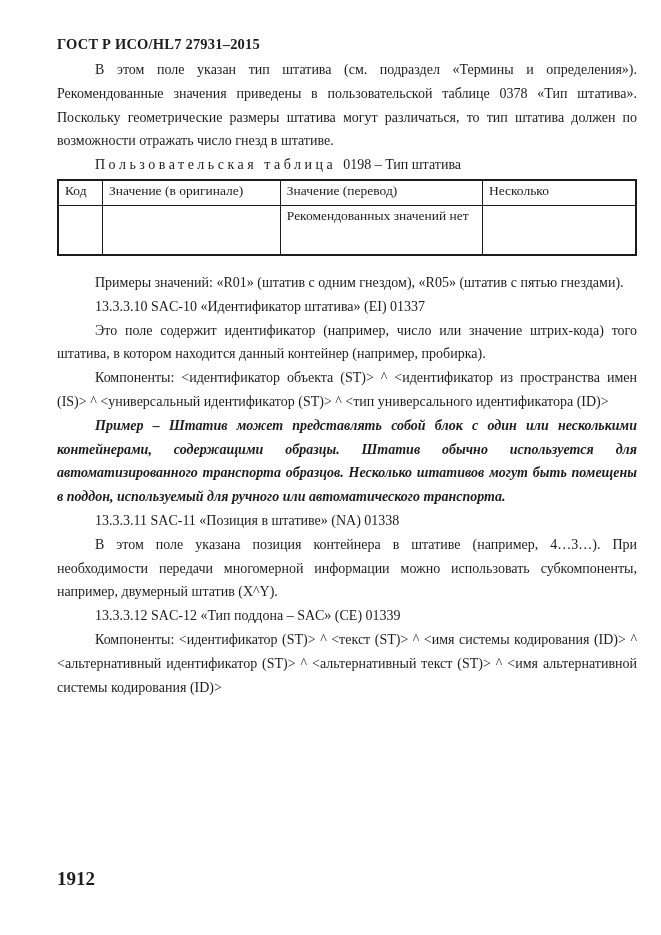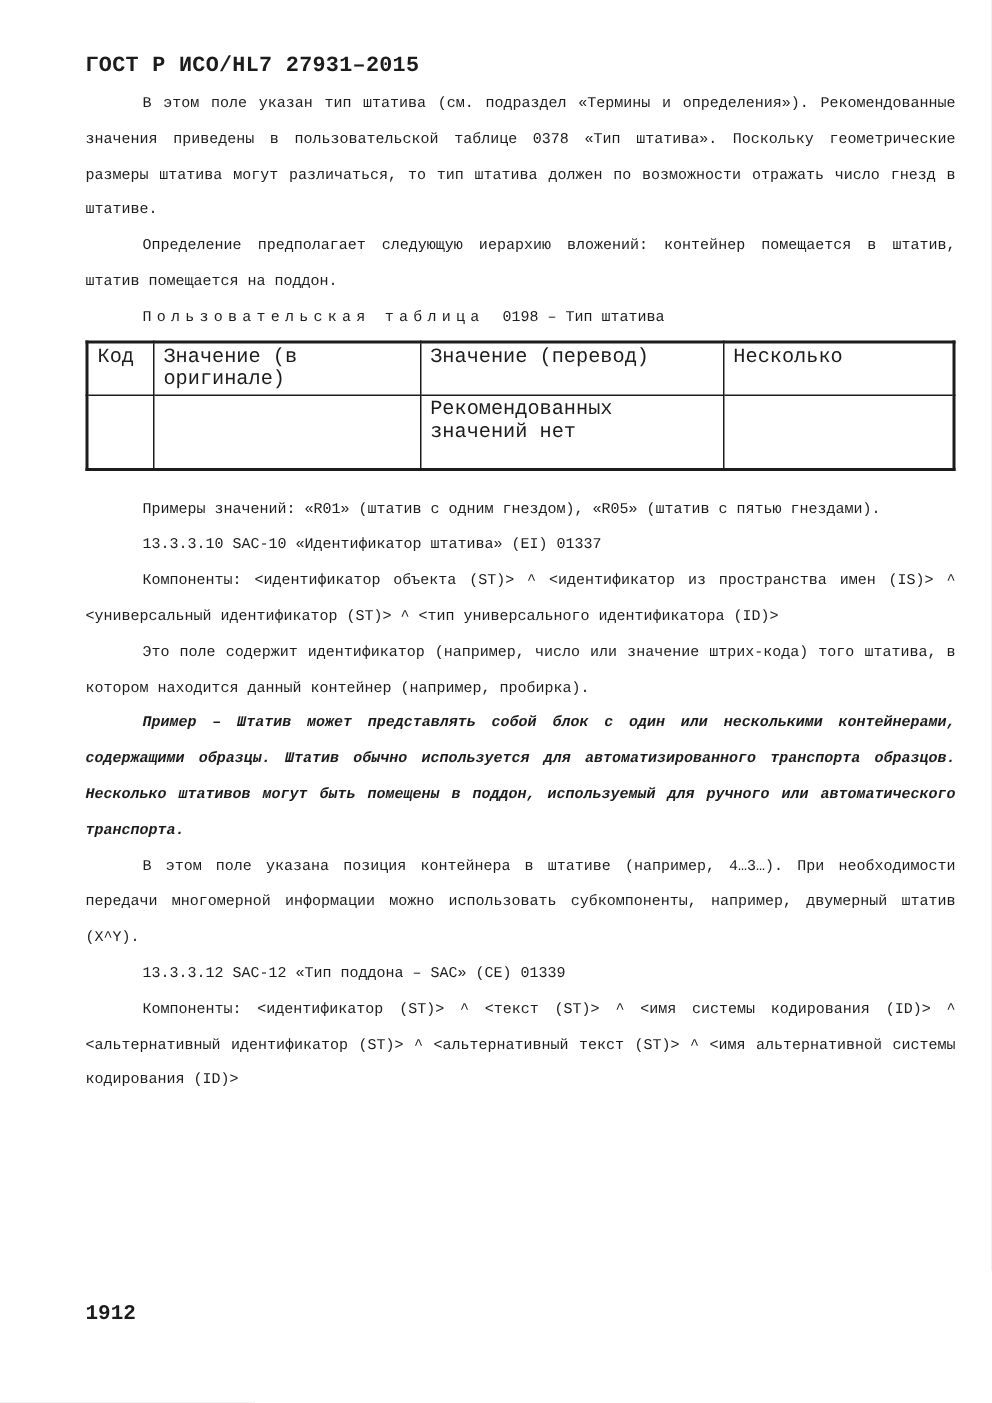--- a/index.html
+++ b/index.html
@@ -2,41 +2,41 @@
 <html><head>
 <meta charset="utf-8">
 <style>
   html, body { margin: 0; padding: 0; background: #e8e8e8; }
   .page {
     position: relative;
     width: 661px;
     height: 935px;
     margin: 0 auto;
     background: #ffffff;
-    font-family: Liberation Mono, monospace;
+    font-family: Liberation Serif, serif;
     color: #1c1c1c;
     overflow: hidden;
   }
   .doc-header {
     position: absolute;
     left: 57px;
     top: 36px;
     font-size: 14.5px;
     font-weight: bold;
     letter-spacing: 0.2px;
   }
   .content {
     position: absolute;
     left: 57px;
     top: 58px;
     width: 580px;
   }
   .content p {
     margin: 0;
-    font-size: 10px;
+    font-size: 14px;
     line-height: 23.8px;
     text-align: justify;
     text-indent: 38px;
   }
   p.example {
     font-weight: bold;
     font-style: italic;
   }
   .table-caption {
     margin: 0;
@@ -66,35 +66,34 @@
   table.user-table tbody td { height: 44px; }
   td.cell-justify { text-align: justify; margin-left: 45px; }
   .col-code { width: 44px; }
   .col-orig { width: 176px; }
   .col-trans { width: 200px; }
   .col-descr { width: 152px; }
   .page-number {
     position: absolute;
     left: 57px;
     top: 868px;
-    font-size: 14px;
+    font-size: 19px;
     font-weight: bold;
   }
 </style>
 </head>
 <body>
 
 <div class="page">
 
   <div class="doc-header">ГОСТ Р ИСО/HL7 27931–2015</div>
 
   <div class="content">
 
     <p>В этом поле указан тип штатива (см. подраздел «Термины и определения»). Рекомендованные значения приведены в пользовательской таблице 0378 «Тип штатива». Поскольку геометрические размеры штатива могут различаться, то тип штатива должен по возможности отражать число гнезд в штативе.</p>
-    <p>Определение предполагает следующую иерархию вложений: контейнер помещается в штатив, штатив помещается на поддон.</p>
 
     <p class="table-caption"><span class="spaced">Пользовательская таблица</span>&nbsp; <span>0198 – Тип штатива</span></p>
 
     <table class="user-table">
       <colgroup>
         <col class="col-code">
         <col class="col-orig">
         <col class="col-trans">
         <col class="col-descr">
       </colgroup>
@@ -111,23 +110,24 @@
           <td></td>
           <td></td>
           <td class="cell-justify">Рекомендованных значений нет</td>
           <td></td>
         </tr>
       </tbody>
     </table>
 
     <p>Примеры значений: «R01» (штатив с одним гнездом), «R05» (штатив с пятью гнездами).</p>
     <p>13.3.3.10 SAC-10 «Идентификатор штатива» (EI) 01337</p>
+    <p>Это поле содержит идентификатор (например, число или значение штрих-кода) того штатива, в котором находится данный контейнер (например, пробирка).</p>
     <p>Компоненты: &lt;идентификатор объекта (ST)&gt; ^ &lt;идентификатор из пространства имен (IS)&gt; ^ &lt;универсальный идентификатор (ST)&gt; ^ &lt;тип универсального идентификатора (ID)&gt;</p>
-    <p>Это поле содержит идентификатор (например, число или значение штрих-кода) того штатива, в котором находится данный контейнер (например, пробирка).</p>
     <p class="example">Пример – Штатив может представлять собой блок с один или несколькими контейнерами, содержащими образцы. Штатив обычно используется для автоматизированного транспорта образцов. Несколько штативов могут быть помещены в поддон, используемый для ручного или автоматического транспорта.</p>
+    <p>13.3.3.11 SAC-11 «Позиция в штативе» (NA) 01338</p>
     <p>В этом поле указана позиция контейнера в штативе (например, 4…3…). При необходимости передачи многомерной информации можно использовать субкомпоненты, например, двумерный штатив (X^Y).</p>
     <p>13.3.3.12 SAC-12 «Тип поддона – SAC» (CE) 01339</p>
     <p>Компоненты: &lt;идентификатор (ST)&gt; ^ &lt;текст (ST)&gt; ^ &lt;имя системы кодирования (ID)&gt; ^ &lt;альтернативный идентификатор (ST)&gt; ^ &lt;альтернативный текст (ST)&gt; ^ &lt;имя альтернативной системы кодирования (ID)&gt;</p>
 
   </div>
 
   <div class="page-number">1912</div>
 
 </div>
 

